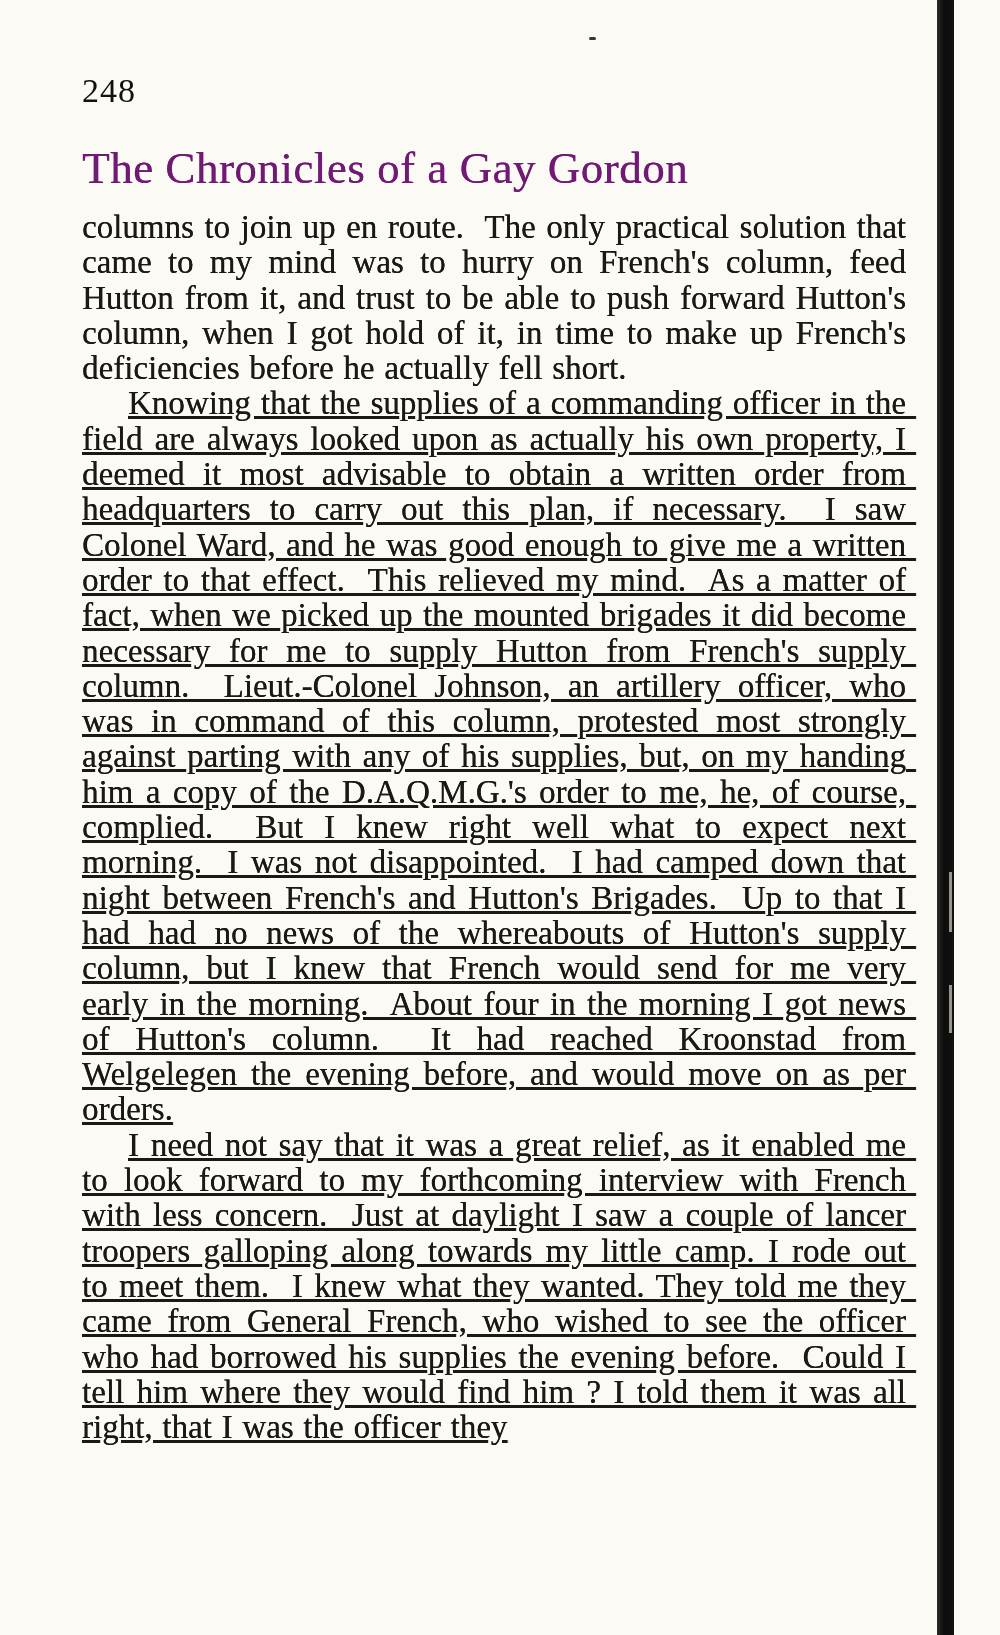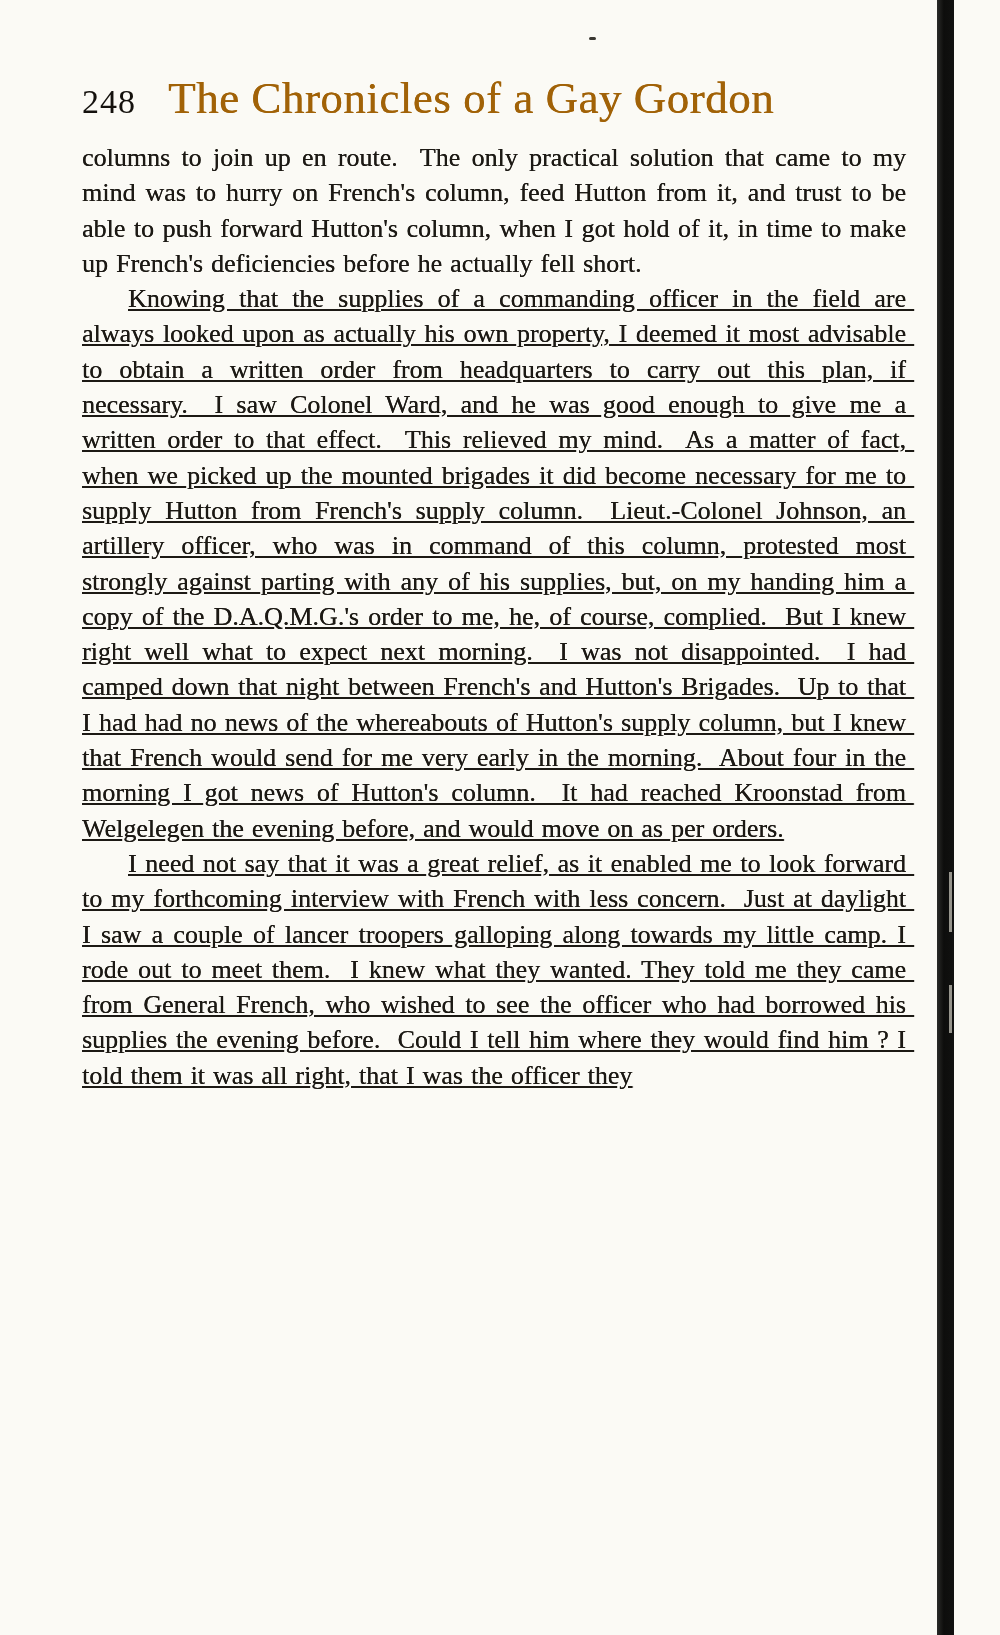--- a/index.html
+++ b/index.html
@@ -21,37 +21,38 @@
     left: 82px;
     top: 72px;
     width: 824px;
   }
   header.page-header {
     display: flex;
     align-items: baseline;
     gap: 32px;
     color: #14110d;
     margin: 0 0 16px 0;
+    flex-direction: column;
   }
   .page-number {
     font-size: 34px;
     letter-spacing: 1px;
   }
   h1.page-title {
     margin: 0;
     font-size: 45px;
     font-weight: normal;
     letter-spacing: 0.5px;
-    color: #a16207;
+    color: #701a75;
     text-shadow: 0.4px 0 0 currentColor;
     white-space: nowrap;
   }
   main.page-body p {
     margin: 0;
-    font-size: 26px;
+    font-size: 33px;
     line-height: 35.3px;
     color: #1c1914;
     text-align: justify;
     text-align-last: left;
     white-space: pre-wrap;
     word-spacing: 1.5px;
     text-shadow: 0.2px 0 0 currentColor;
   }
   main.page-body p.indent { text-indent: 46px; text-decoration: underline; }
 

